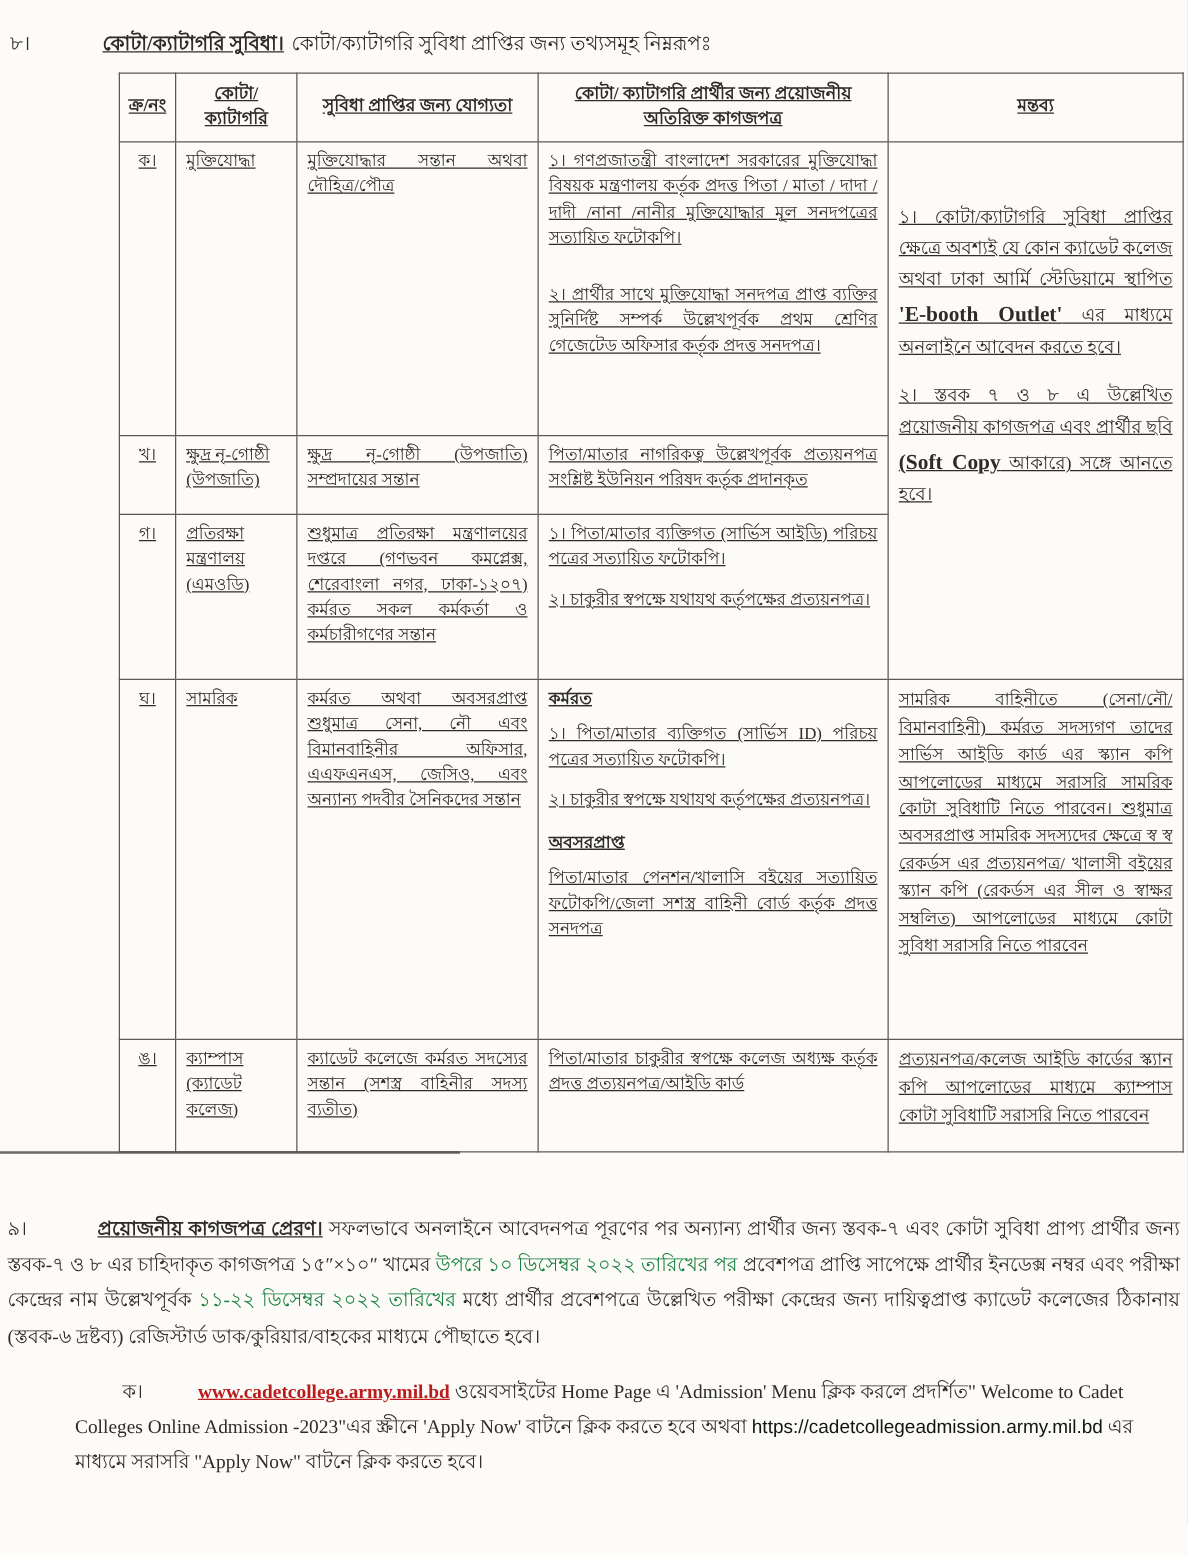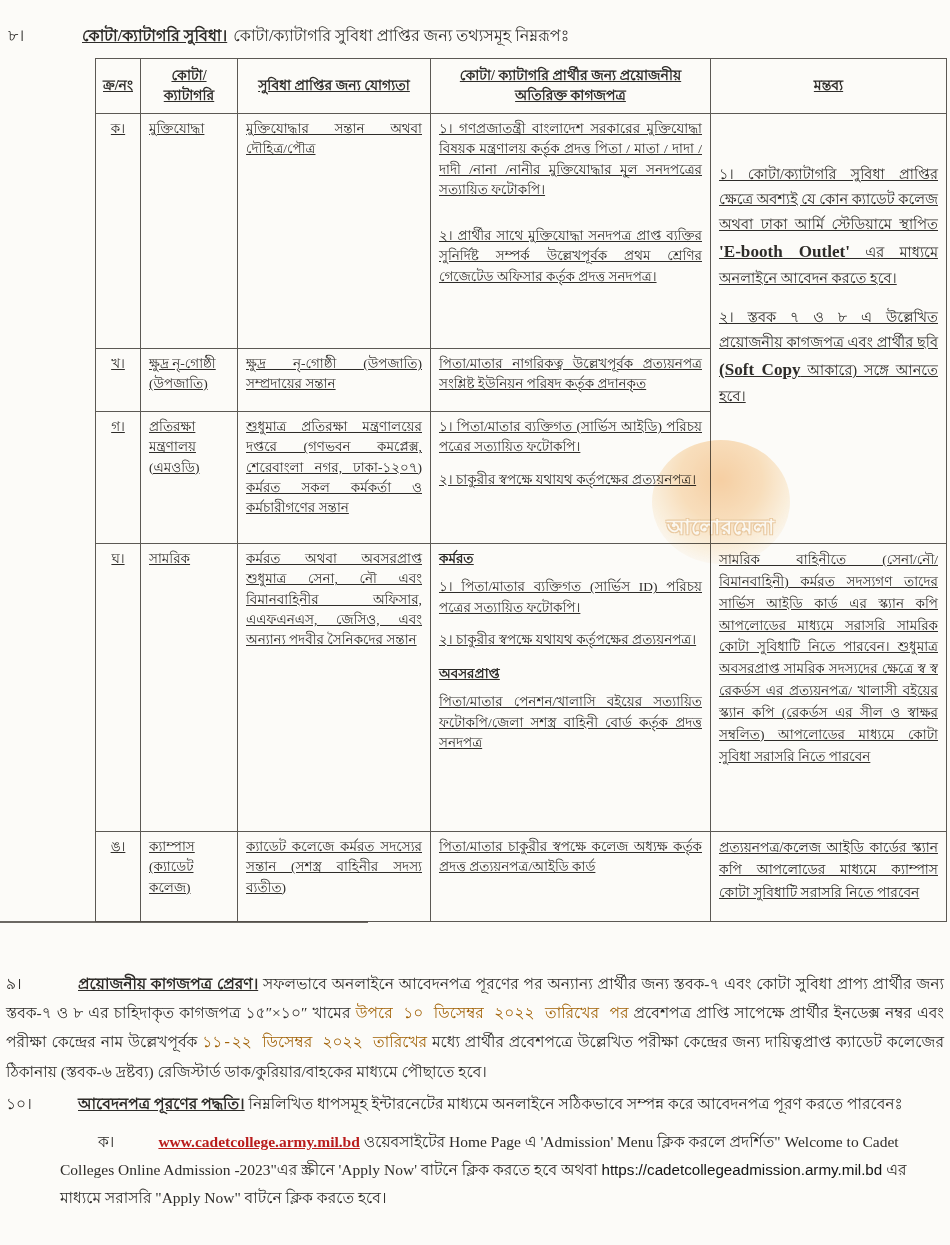--- a/index.html
+++ b/index.html
@@ -74,21 +74,21 @@
                  1px -1px 0 #dca45c, -1px 1px 0 #dca45c;
     letter-spacing:1px;
   }
 
   
   .s9 {
     position:absolute; top:970px; left:6px; width:938px;
     font-size:15.5px; line-height:1.85; text-align:justify; z-index:1;
   }
   .s9 .pnum, .s10 .pnum { display:inline-block; width:72px; }
-  .red { color:#a16207;font-family:Liberation Mono, monospace; }
+  .red { color:#15803d; }
   .s10 {
     position:absolute; top:1090px; left:6px; width:938px;
     font-size:15.5px; line-height:1.8; z-index:1;
   }
   .s10k { margin-top:10px; margin-left:54px; width:866px; text-align:left; }
   .s10k .klabel { display:inline-block; margin-left:38px; margin-right:44px; }
   a.link1 { color:#b91c1c; text-decoration:underline; font-weight:bold; cursor:pointer; }
   a.link2 { font-family:"Liberation Sans", sans-serif; font-weight:normal; color:#141414;
             text-decoration:none; font-size:0.98em; cursor:pointer; }
 </style>
@@ -171,31 +171,24 @@
         <td>ক্যাম্পাস (ক্যাডেট কলেজ)</td>
         <td class="just">ক্যাডেট কলেজে কর্মরত সদস্যের সন্তান (সশস্ত্র বাহিনীর সদস্য ব্যতীত)</td>
         <td class="just">পিতা/মাতার চাকুরীর স্বপক্ষে কলেজ অধ্যক্ষ কর্তৃক প্রদত্ত প্রত্যয়নপত্র/আইডি কার্ড</td>
         <td class="just uma-remark">প্রত্যয়নপত্র/কলেজ আইডি কার্ডের স্ক্যান কপি আপলোডের মাধ্যমে ক্যাম্পাস কোটা সুবিধাটি সরাসরি নিতে পারবেন</td>
       </tr>
     </tbody>
   </table>
 
   <div class="artifact-line"></div>
 
-  <div class="watermark">
-    <div class="disc"></div>
-    <div class="wm-text">আলোরমেলা</div>
-  </div>
 
   <div class="s9">
     <span class="pnum">৯।</span><span class="ub">প্রয়োজনীয় কাগজপত্র প্রেরণ।</span><span> সফলভাবে অনলাইনে আবেদনপত্র পূরণের পর অন্যান্য প্রার্থীর জন্য স্তবক-৭ এবং কোটা সুবিধা প্রাপ্য প্রার্থীর জন্য স্তবক-৭ ও ৮ এর চাহিদাকৃত কাগজপত্র ১৫″×১০″ খামের </span><span class="red">উপরে ১০ ডিসেম্বর ২০২২ তারিখের পর</span><span> প্রবেশপত্র প্রাপ্তি সাপেক্ষে প্রার্থীর ইনডেক্স নম্বর এবং পরীক্ষা কেন্দ্রের নাম উল্লেখপূর্বক </span><span class="red">১১-২২ ডিসেম্বর ২০২২ তারিখের</span><span> মধ্যে প্রার্থীর প্রবেশপত্রে উল্লেখিত পরীক্ষা কেন্দ্রের জন্য দায়িত্বপ্রাপ্ত ক্যাডেট কলেজের ঠিকানায় (স্তবক-৬ দ্রষ্টব্য) রেজিস্টার্ড ডাক/কুরিয়ার/বাহকের মাধ্যমে পৌছাতে হবে।</span>
   </div>
 
   <div class="s10">
-    <div class="s10-head">
-      <span class="pnum">১০।</span><span class="ub">আবেদনপত্র পূরণের পদ্ধতি।</span><span> নিম্নলিখিত ধাপসমূহ ইন্টারনেটের মাধ্যমে অনলাইনে সঠিকভাবে সম্পন্ন করে আবেদনপত্র পূরণ করতে পারবেনঃ</span>
-    </div>
     <div class="s10k">
       <span class="klabel">ক।</span><a class="link1">www.cadetcollege.army.mil.bd</a><span> ওয়েবসাইটের Home Page এ 'Admission' Menu ক্লিক করলে প্রদর্শিত" Welcome to Cadet Colleges Online Admission -2023"এর স্ক্রীনে 'Apply Now' বাটনে ক্লিক করতে হবে অথবা </span><a class="link2">https://cadetcollegeadmission.army.mil.bd</a><span> এর মাধ্যমে সরাসরি "Apply Now" বাটনে ক্লিক করতে হবে।</span>
     </div>
   </div>
 
 </div>
 
 </body></html>

